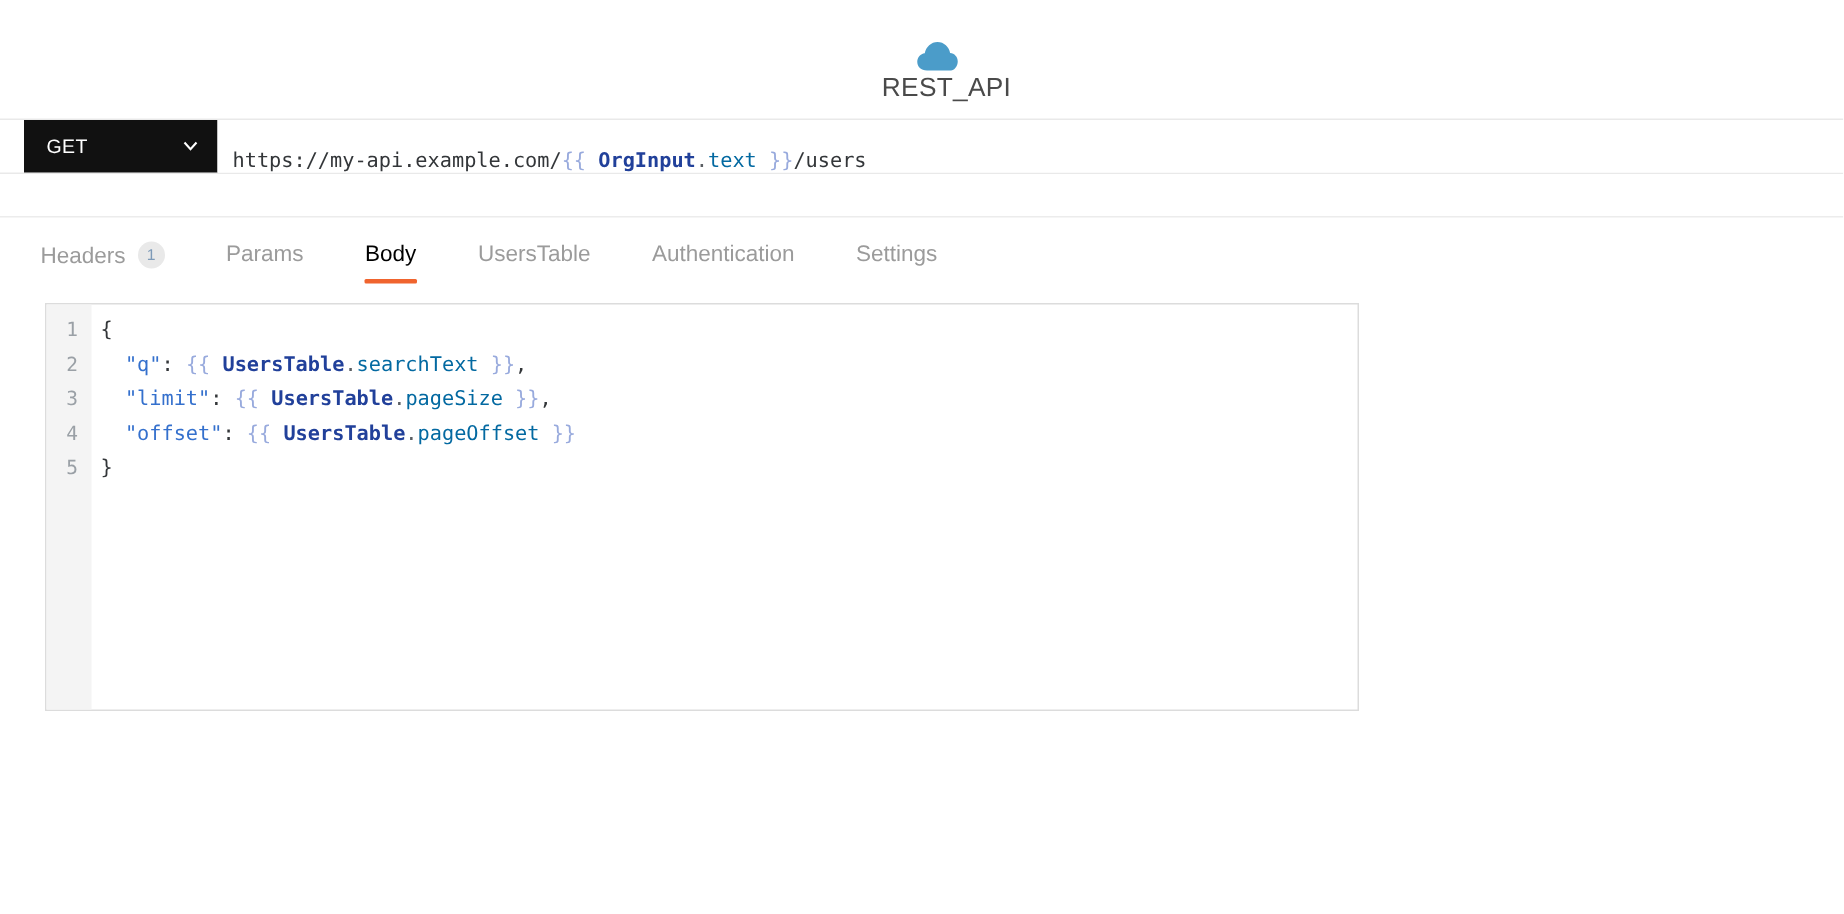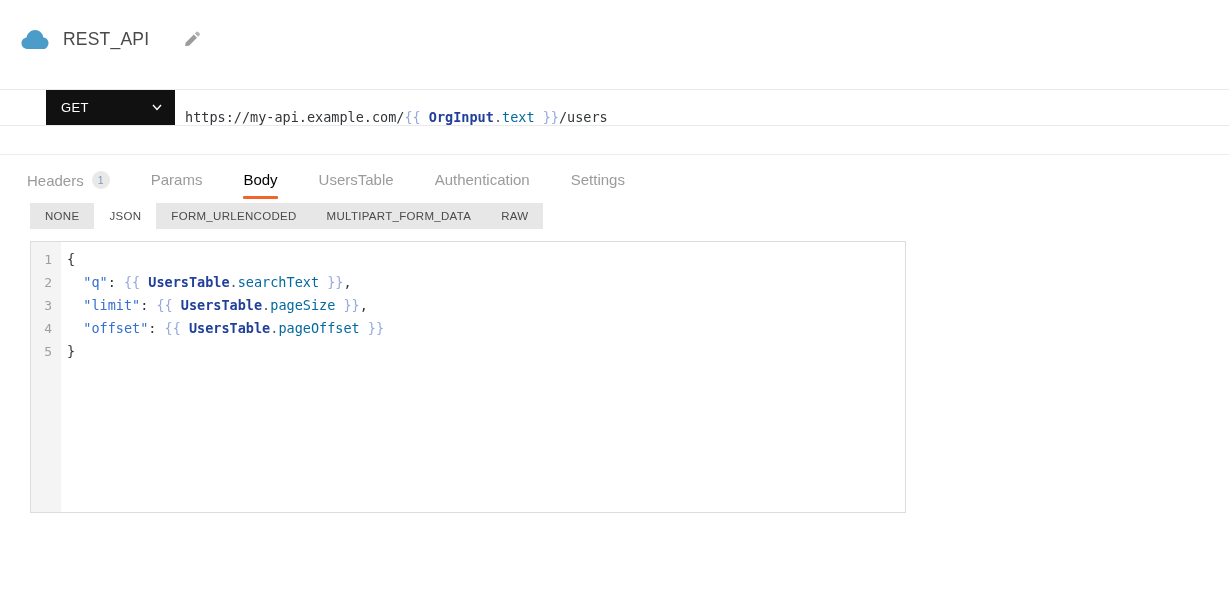--- a/index.html
+++ b/index.html
@@ -1,27 +1,27 @@
 <!DOCTYPE html>
 <html><head>
 <meta charset="utf-8">
 <style>
   * { margin:0; padding:0; box-sizing:border-box; }
   html,body { background:#ffffff; }
   body { font-family:"Liberation Sans", sans-serif; }
   .app { position:relative; width:1229px; height:609px; background:#fff; overflow:hidden; }
 
   
-  .header { display:flex; align-items:center; padding:26px 0 0 20px; height:52px; }
+  .header { display:flex; align-items:center; padding:26px 0 0 20px; height:52px;flex-direction:column; }
   .cloud-icon { width:30px; height:22px; flex:0 0 auto; }
   .page-title { margin-left:13px; font-size:17.5px; color:#4a4a4a; letter-spacing:.2px; }
   .pencil-icon { margin-left:34px; width:17px; height:17px; cursor:pointer; }
 
   
-  .method-bar { margin-top:37px; height:37px; border-top:1px solid #e9e9e9; border-bottom:1px solid #e9e9e9; display:flex; align-items:stretch;padding-left:30px; }
+  .method-bar { margin-top:27px; height:37px; border-top:1px solid #e9e9e9; border-bottom:1px solid #e9e9e9; display:flex; align-items:stretch; }
   .method-select { width:129px; margin-left:16px; background:#111111; color:#ffffff; display:flex; align-items:center; justify-content:space-between; padding:0 13px 0 15px; font-size:13px; cursor:pointer; letter-spacing:.3px; }
   .chev { width:10px; height:7px; }
   .url-field { flex:1; display:flex; align-items:flex-end; padding-left:10px; font-family:"DejaVu Sans Mono","Liberation Mono",monospace; font-size:13.5px; color:#333; white-space:pre; cursor:text; background:#fff; }
 
   
   .tok-plain  { color:#333639; }
   .tok-key    { color:#3470cd; }
   .tok-brace  { color:#98aadd; }
   .tok-entity { color:#21409a; font-weight:bold; }
   .tok-dot    { color:#5a5e63; }
@@ -91,27 +91,20 @@
       <span>UsersTable</span>
     </div>
     <div class="tab">
       <span>Authentication</span>
     </div>
     <div class="tab">
       <span>Settings</span>
     </div>
   </div>
 
-  <div class="body-type-tabs">
-    <div class="btab">NONE</div>
-    <div class="btab active">JSON</div>
-    <div class="btab">FORM_URLENCODED</div>
-    <div class="btab">MULTIPART_FORM_DATA</div>
-    <div class="btab">RAW</div>
-  </div>
 
   <div class="editor">
     <div class="gutter-bg"></div>
     <div class="lines" id="editor-lines">
         <div class="code-line">
           <div class="ln">1</div>
           <div class="code"><span class="tok-plain">{</span></div>
         </div>
         <div class="code-line">
           <div class="ln">2</div>

